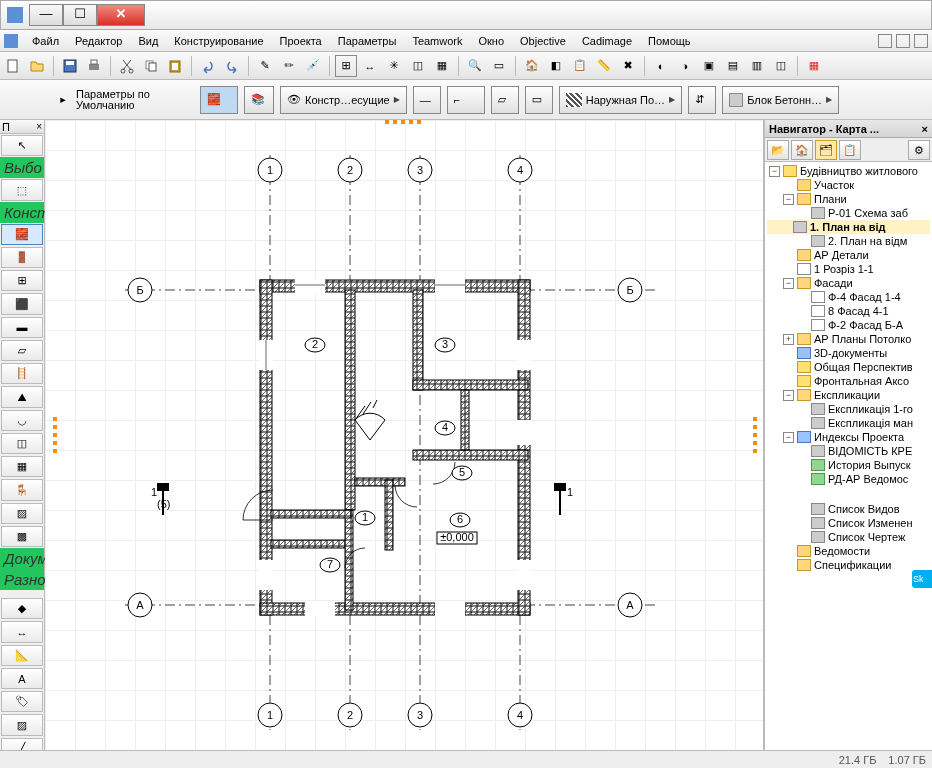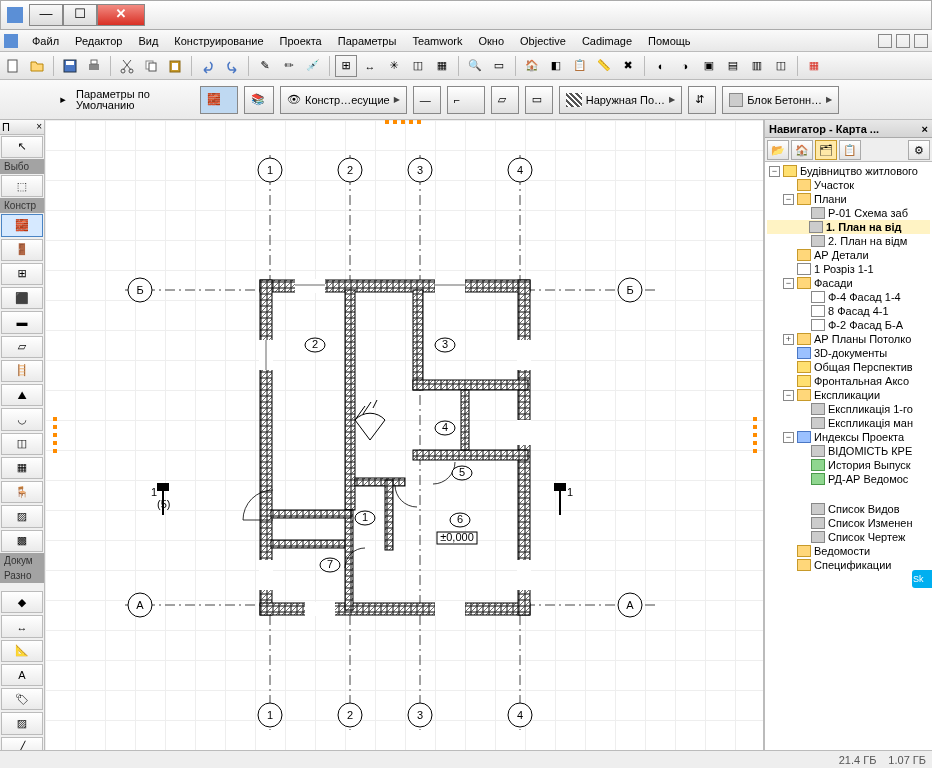--- a/index.html
+++ b/index.html
@@ -22,21 +22,21 @@
 .info-row { height:40px; background:linear-gradient(#fafafa,#eaeaea); border-bottom:1px solid #bbb; display:flex; align-items:center; padding:2px 4px; gap:6px; }
 .info-row .lbl-block { width:140px; font-size:10px; line-height:11px; display:flex; }
 .infobtn { height:28px; border:1px solid #888; background:linear-gradient(#fff,#e0e0e0); display:flex; align-items:center; padding:0 6px; gap:4px; font-size:11px; }
 .infobtn .arrow { font-size:8px; color:#444; }
 .main { display:flex; height:640px; position:relative; }
 .leftcol { width:45px; display:flex; flex-direction:column; background:#f0f0f0; border-right:1px solid #bbb; }
 .left-head { height:16px; background:linear-gradient(#fafafa,#e0e0e0); border-bottom:1px solid #bbb; font-size:9px; padding:0 2px; display:flex; align-items:center; justify-content:space-between; }
 .left-head .x { font-size:10px; }
 .left-tool { width:42px; height:24px; border:1px solid #bbb; background:linear-gradient(#fff,#eaeaea); margin:1px auto; display:flex; align-items:center; justify-content:center; }
 .left-tool.sel { border-color:#4a84c4; background:#d6e9ff; }
-.left-lbl { font-size:10px; text-align:left; padding:2px 4px; color:#333; background:#a3a3a3; }
+.left-lbl { font-size:15px; text-align:left; padding:2px 4px; color:#333; background:#22c55e;font-style:italic; }
 .canvas-wrap { flex:1; position:relative; background:#fff; overflow:hidden; border-right:1px solid #bbb; }
 .grid { position:absolute; inset:0; background-image:linear-gradient(#eee 1px,transparent 1px),linear-gradient(90deg,#eee 1px,transparent 1px); background-size:30px 30px; }
 .plan-svg { position:absolute; top:0; left:0; }
 .orange-tick { position:absolute; width:40px; height:4px; background:repeating-linear-gradient(90deg,#ff8c00 0 4px,transparent 4px 8px); }
 .nav-panel { width:168px; background:#f4f4f4; border-left:1px solid #bbb; display:flex; flex-direction:column; }
 .nav-head { height:18px; background:linear-gradient(#e8e8e8,#d4d4d4); border-bottom:1px solid #aaa; display:flex; align-items:center; padding:0 4px; font-weight:bold; font-size:11px; }
 .nav-head .x { margin-left:auto; font-size:11px; }
 .nav-tabs { height:24px; display:flex; border-bottom:1px solid #bbb; padding:2px; gap:2px; background:#eee; }
 .nav-tab { width:22px; height:20px; border:1px solid #aaa; background:linear-gradient(#fff,#e4e4e4); display:flex; align-items:center; justify-content:center; }
 .nav-tab.active { background:#ffe9a8; border-color:#c79a2a; }
@@ -426,21 +426,21 @@
         <div class="tree-item" style="padding-left: 16px;">
           <span class="toggle">−</span>
           <span class="ticon folder"></span>
           <span>Плани</span>
         </div>
         <div class="tree-item" style="padding-left: 30px;">
           <span class="spacer-t"></span>
           <span class="ticon gray"></span>
           <span>Р-01 Схема заб</span>
         </div>
-        <div class="tree-item selected" style="padding-left: 28px;">
+        <div class="tree-item selected" style="padding-left: 12px;">
           <span class="spacer-t"></span>
           <span class="ticon gray"></span>
           <span>1. План на від</span>
         </div>
         <div class="tree-item" style="padding-left: 30px;">
           <span class="spacer-t"></span>
           <span class="ticon gray"></span>
           <span>2. План на відм</span>
         </div>
         <div class="tree-item" style="padding-left: 16px;">

